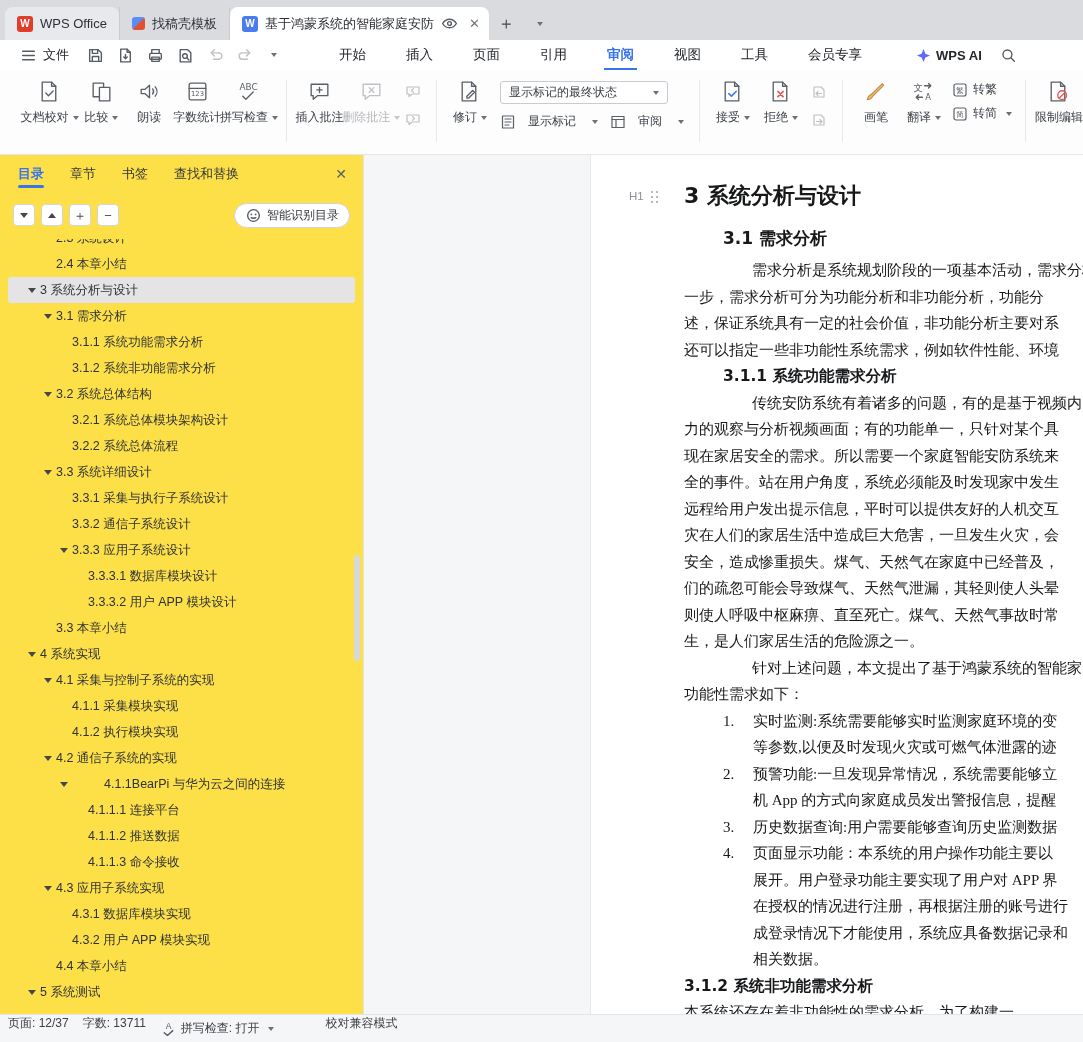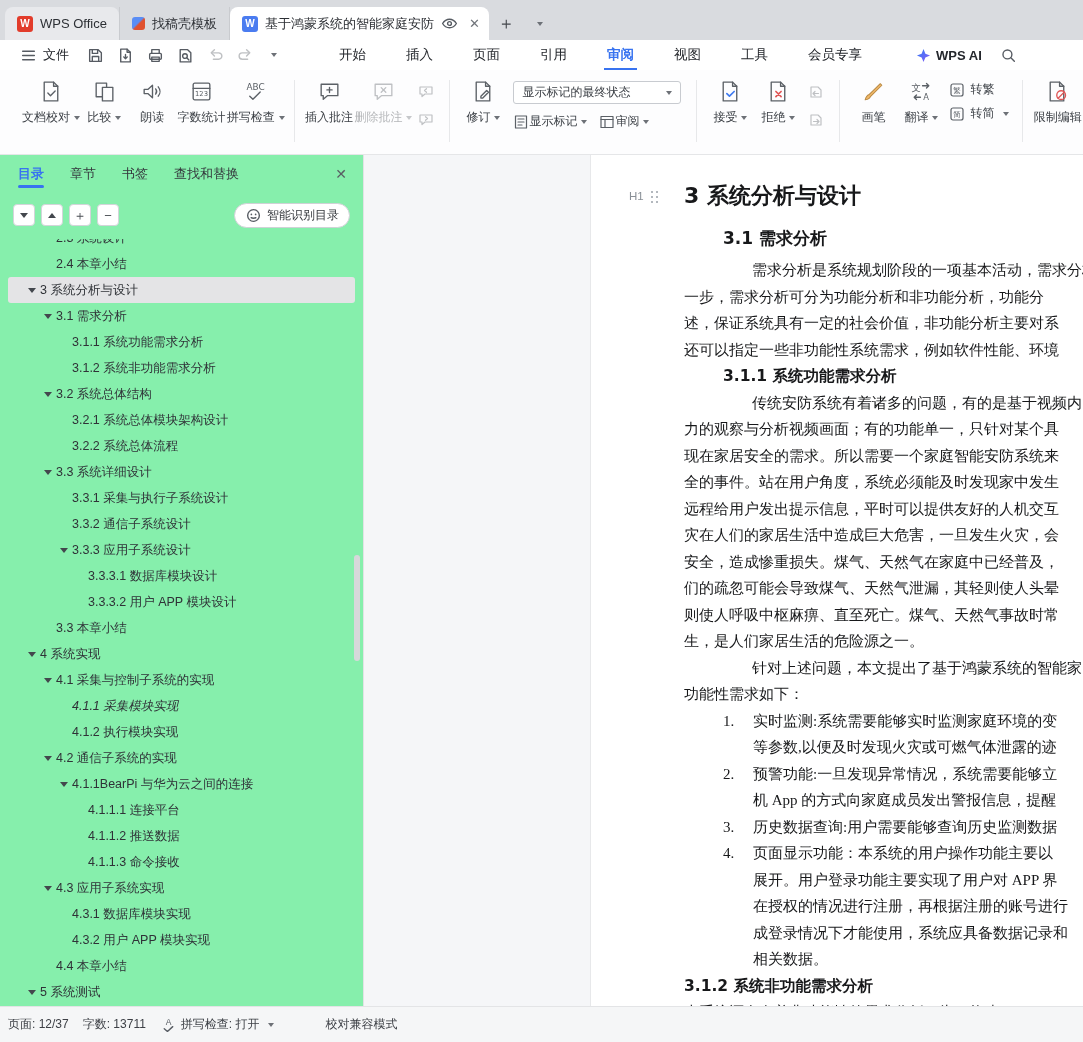--- a/index.html
+++ b/index.html
@@ -41,33 +41,33 @@
   .rbtn{display:flex;flex-direction:column;align-items:center;gap:5px;padding:9px 7px 0;min-width:48px}
   .rlabel{font-size:12px;color:#3c4046;display:flex;align-items:center;white-space:nowrap}
   .rsep{width:1px;height:62px;background:#e7e8ea;margin:10px 9px 0;flex:none}
   .off{opacity:.38}
   .minicol{display:flex;flex-direction:column;gap:8px;padding-top:12px;margin:0 3px}
   .minibtn{width:22px;height:20px;display:flex;align-items:center;justify-content:center}
   .combocol{display:flex;flex-direction:column;margin:11px 6px 0;gap:9px}
   .combo{width:168px;height:23px;border:1px solid #c8cbd0;border-radius:3px;background:#fff;display:flex;
     align-items:center;justify-content:space-between;padding:0 8px;font-size:12px;color:#3c4046}
   .comborow{display:flex;gap:12px;align-items:center}
-  .sbtn{display:flex;align-items:center;gap:0;font-size:12px;color:#3c4046}
+  .sbtn{display:flex;align-items:center;gap:12px;font-size:12px;color:#3c4046}
   .convcol{display:flex;flex-direction:column;gap:7px;padding-top:11px;margin:0 4px}
   .convrow{display:flex;align-items:center;gap:5px;font-size:12px;color:#3c4046}
   .ri{width:25px;height:25px;fill:none;stroke:#5b6066;stroke-width:1.3;stroke-linecap:round;stroke-linejoin:round;flex:none}
   .ri text{fill:#5b6066;stroke:none;font-family:"DejaVu Sans",sans-serif}
   .mi{width:16px;height:16px;fill:none;stroke:#5b6066;stroke-width:1.2;stroke-linecap:round;stroke-linejoin:round;flex:none}
   .mi text{fill:#5b6066;stroke:none}
   .qi{width:17px;height:17px;fill:none;stroke:#565b62;stroke-width:1.3;stroke-linecap:round;stroke-linejoin:round}
   .qi text{fill:#565b62;stroke:none}
 
   
   .main{flex:1;display:flex;min-height:0}
-  .sidebar{width:364px;flex:none;background:#86efac;border-right:1px solid #e2e3e5;position:relative;overflow:hidden}
+  .sidebar{width:364px;flex:none;background:#fde047;border-right:1px solid #e2e3e5;position:relative;overflow:hidden}
   .stabs{height:38px;display:flex;align-items:center;padding:0 18px;gap:26px;position:relative}
   .stab{position:relative;height:38px;line-height:38px;font-size:13px;color:#34373c}
   .stab.active{color:#3873f0;font-weight:bold}
   .stab.active::after{content:"";position:absolute;left:0;right:0;bottom:5px;height:3px;border-radius:2px;background:#3873f0}
   .scloseb{position:absolute;right:16px;top:0;height:38px;display:flex;align-items:center;color:#595d63;font-size:14px}
   .sctrl{height:44px;display:flex;align-items:center;padding:0 13px;gap:6px;position:relative}
   .sqbtn{width:22px;height:22px;border:1px solid #d3d5d9;border-radius:4px;background:#fff;display:flex;
     align-items:center;justify-content:center;color:#4a4e54;font-size:13px;line-height:1}
   .tri{display:inline-block;width:0;height:0;border-left:4px solid transparent;border-right:4px solid transparent;
     border-top:5px solid #43474d}
@@ -96,21 +96,21 @@
   .dl.li{padding-left:39px}
   .dl.licont{padding-left:69px}
   .linum{display:inline-block;width:30px}
   .h1marker{position:absolute;left:-55px;top:50%;transform:translateY(-50%);display:flex;align-items:center;gap:6px;
     color:#8a9097;font-size:11.5px;font-weight:normal;font-family:"Liberation Sans",sans-serif}
   .hdots{position:relative;width:10px;height:13px;display:inline-block}
   .hdots::before{content:"";position:absolute;left:1px;top:1px;width:2.5px;height:2.5px;border-radius:50%;
     background:#9aa0a8;box-shadow:5px 0 #9aa0a8,0 5px #9aa0a8,5px 5px #9aa0a8,0 10px #9aa0a8,5px 10px #9aa0a8}
 
   
-  .statusbar{height:36px;flex:none;background:#f5f6f7;border-top:1px solid #e3e4e6;display:flex;align-items:center;
+  .statusbar{height:28px;flex:none;background:#f5f6f7;border-top:1px solid #e3e4e6;display:flex;
     font-size:12px;color:#3d4046;padding-left:8px}
   .sitem{white-space:nowrap}
   .sgroup{display:flex;align-items:center;gap:4px;white-space:nowrap}
 </style>
 </head>
 <body>
 
 <div class="app">
 
   <div class="titlebar">
@@ -536,35 +536,35 @@
               <span class="tri"></span>
             </span>
             <span>4 系统实现</span>
           </div>
           <div class="toc-row" style="padding-left: 32px;">
             <span class="toc-arrow">
               <span class="tri"></span>
             </span>
             <span>4.1 采集与控制子系统的实现</span>
           </div>
-          <div class="toc-row" style="padding-left: 48px; font-style: italic;">
+          <div class="toc-row" style="padding-left: 48px;">
             <span class="toc-arrow"></span>
             <span>4.1.1 采集模块实现</span>
           </div>
           <div class="toc-row" style="padding-left: 48px;">
             <span class="toc-arrow"></span>
             <span>4.1.2 执行模块实现</span>
           </div>
           <div class="toc-row" style="padding-left: 32px;">
             <span class="toc-arrow">
               <span class="tri"></span>
             </span>
             <span>4.2 通信子系统的实现</span>
           </div>
-          <div class="toc-row" style="padding-left: 48px;">
+          <div class="toc-row" style="padding-left: 48px; gap: 32px;">
             <span class="toc-arrow">
               <span class="tri"></span>
             </span>
             <span>4.1.1BearPi 与华为云之间的连接</span>
           </div>
           <div class="toc-row" style="padding-left: 64px;">
             <span class="toc-arrow"></span>
             <span>4.1.1.1 连接平台</span>
           </div>
           <div class="toc-row" style="padding-left: 64px;">

